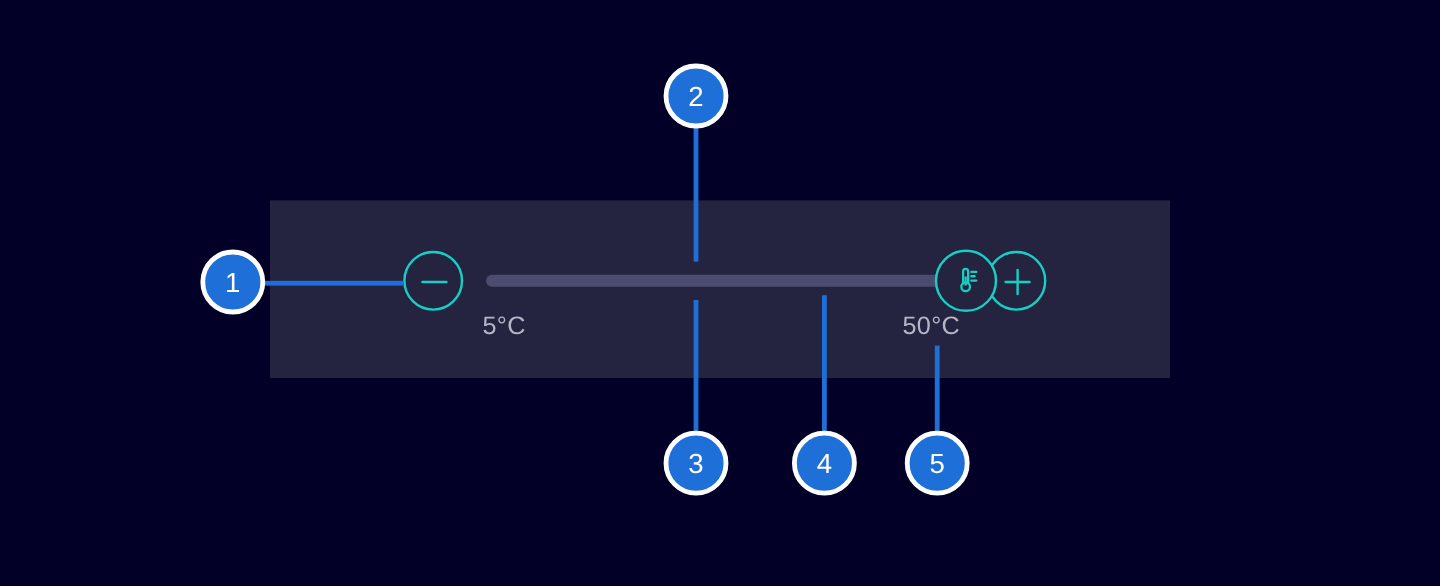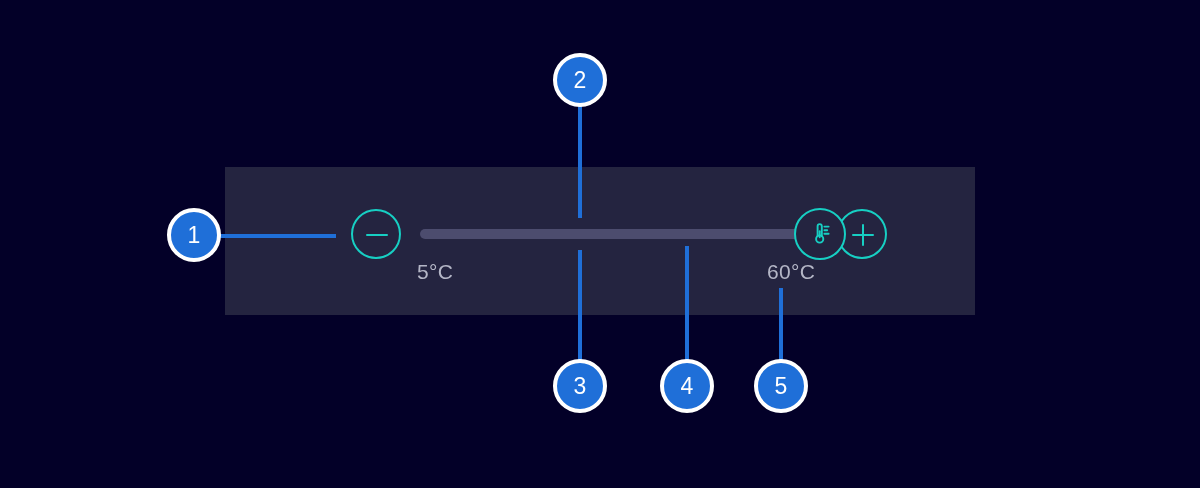--- a/index.html
+++ b/index.html
@@ -25,21 +25,21 @@
     left: 225px;
     top: 167px;
     width: 750px;
     height: 148px;
     background: #242440;
   }
 
   
   .slider-row {
     position: absolute;
-    left: 240px;
+    left: 225px;
     top: 167px;
     width: 864px;
     height: 148px;
   }
 
   .track {
     position: absolute;
     left: 180px;
     top: 62px;
     width: 400px;
@@ -159,21 +159,21 @@
           <circle cx="14.7" cy="20.0" r="3.6"></circle>
           <line x1="14.7" y1="12.2" x2="14.7" y2="18.2"></line>
           <line x1="19.4" y1="7.6" x2="23.6" y2="7.6"></line>
           <line x1="19.4" y1="11.2" x2="22.2" y2="11.2"></line>
           <line x1="19.4" y1="14.8" x2="23.6" y2="14.8"></line>
         </svg>
       </span>
     </div>
 
     <div class="temp-label min">5°C</div>
-    <div class="temp-label max">60°C</div>
+    <div class="temp-label max">50°C</div>
   </div>
 
   <div class="lead h" style="left:216px; top:234px; width:120px;"></div>
 
   <div class="lead v" style="left:578px; top:106px; height:112px;"></div>
 
   <div class="lead v" style="left:578px; top:250px; height:110px;"></div>
 
   <div class="lead v" style="left:685px; top:246px; height:114px;"></div>
 

